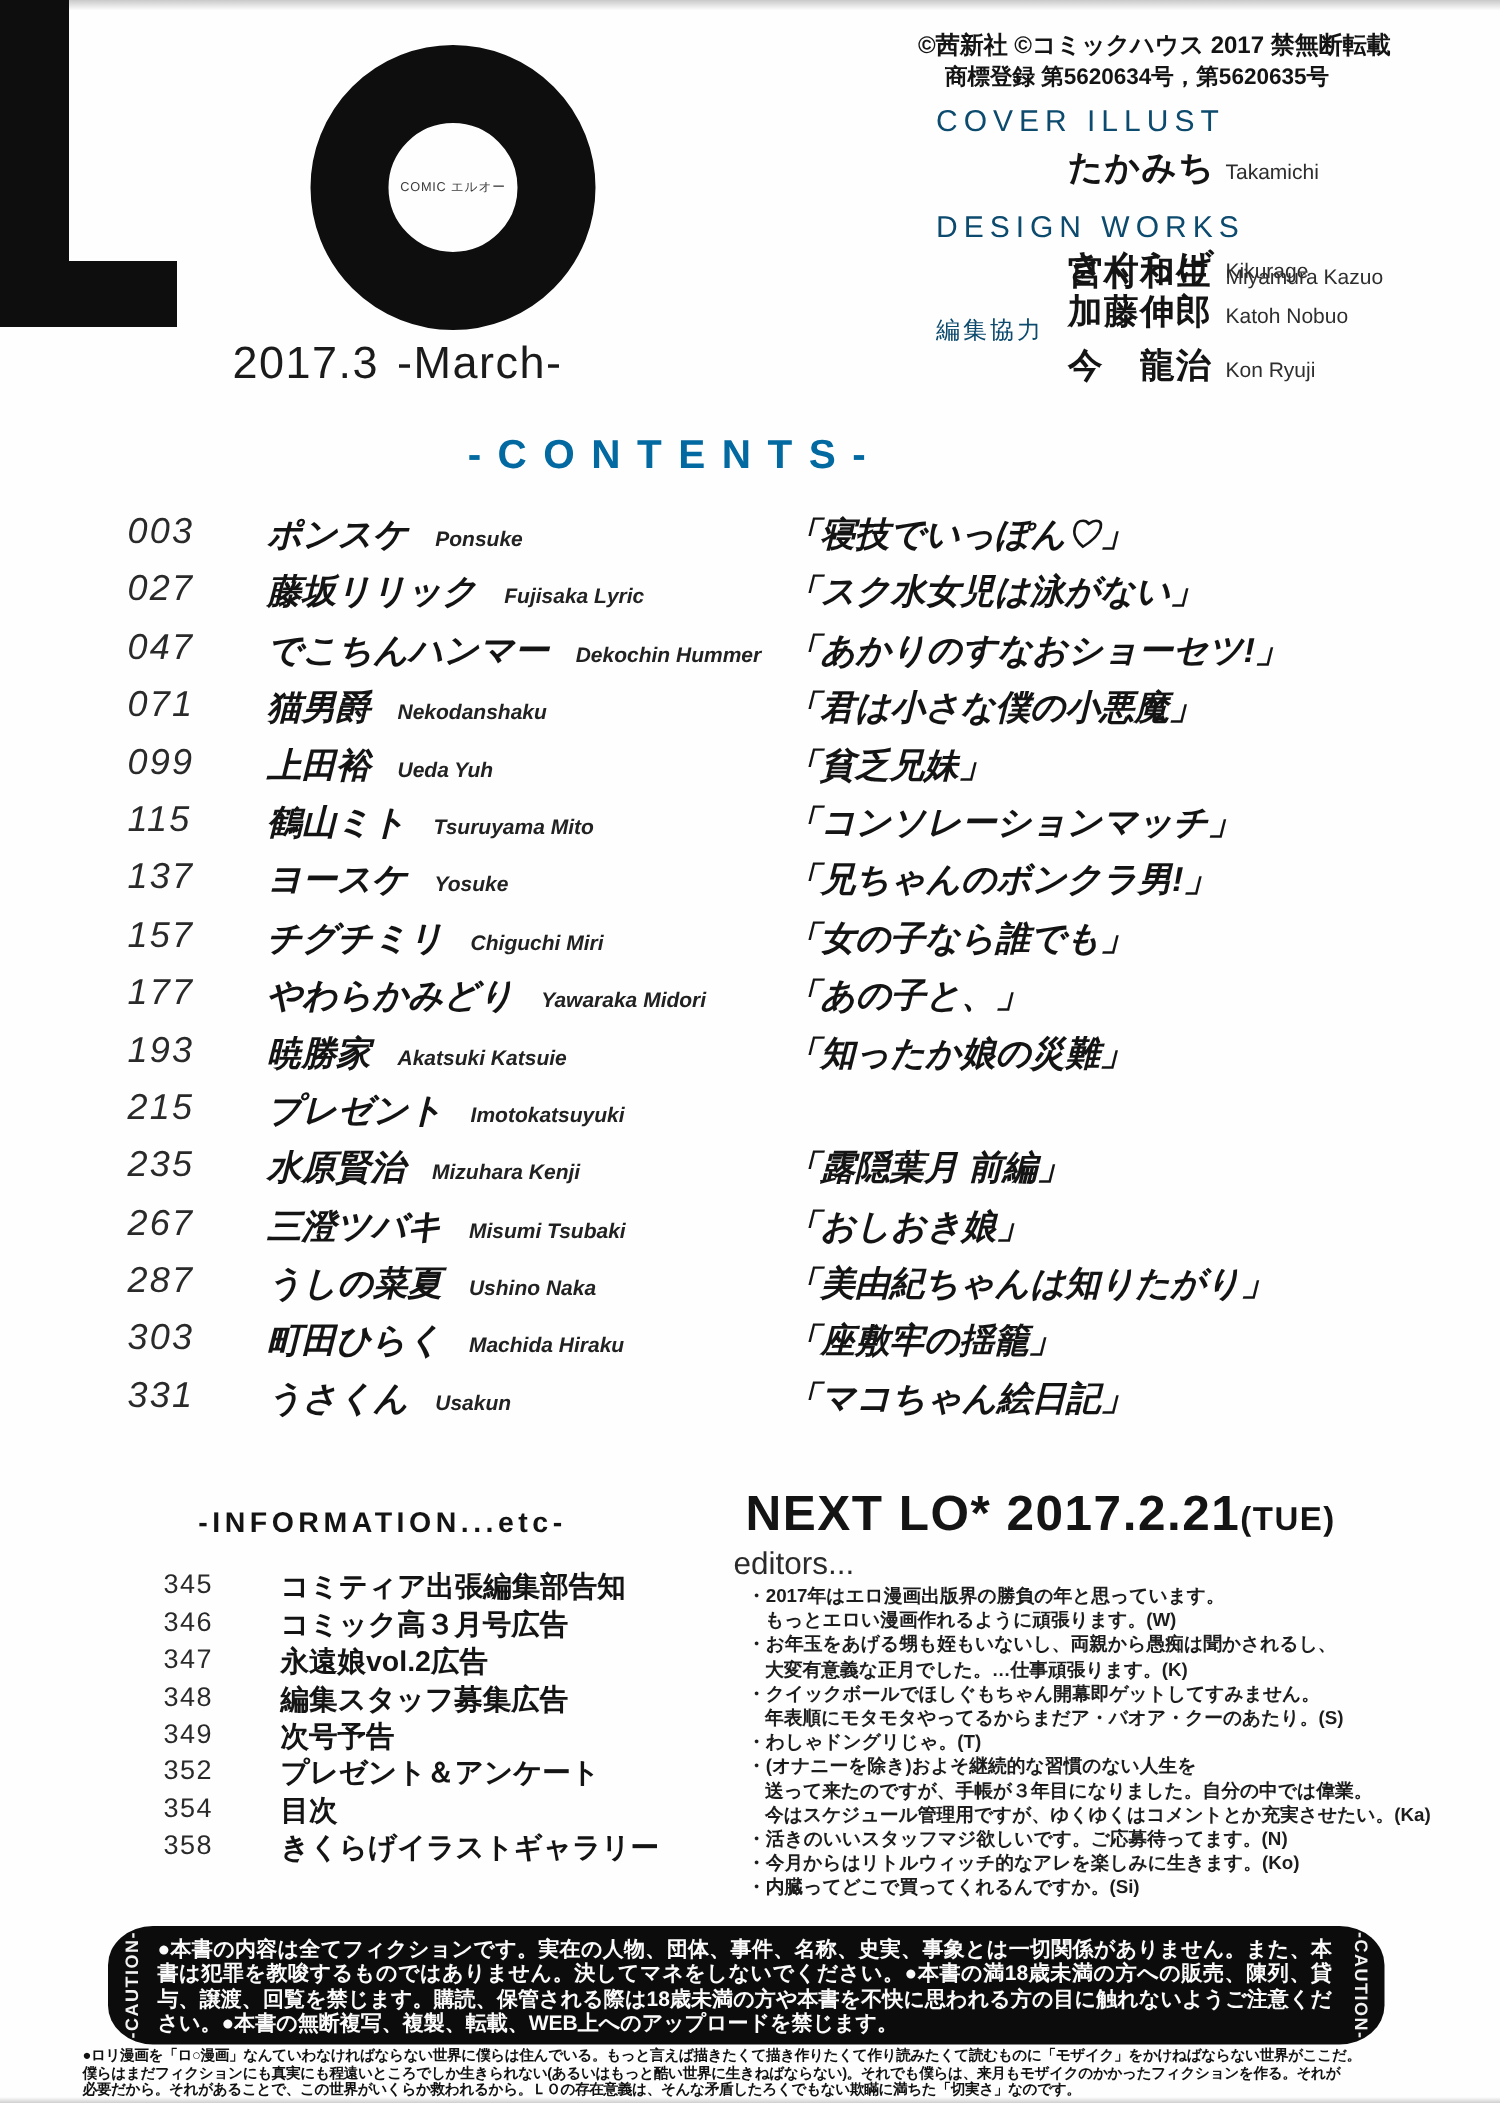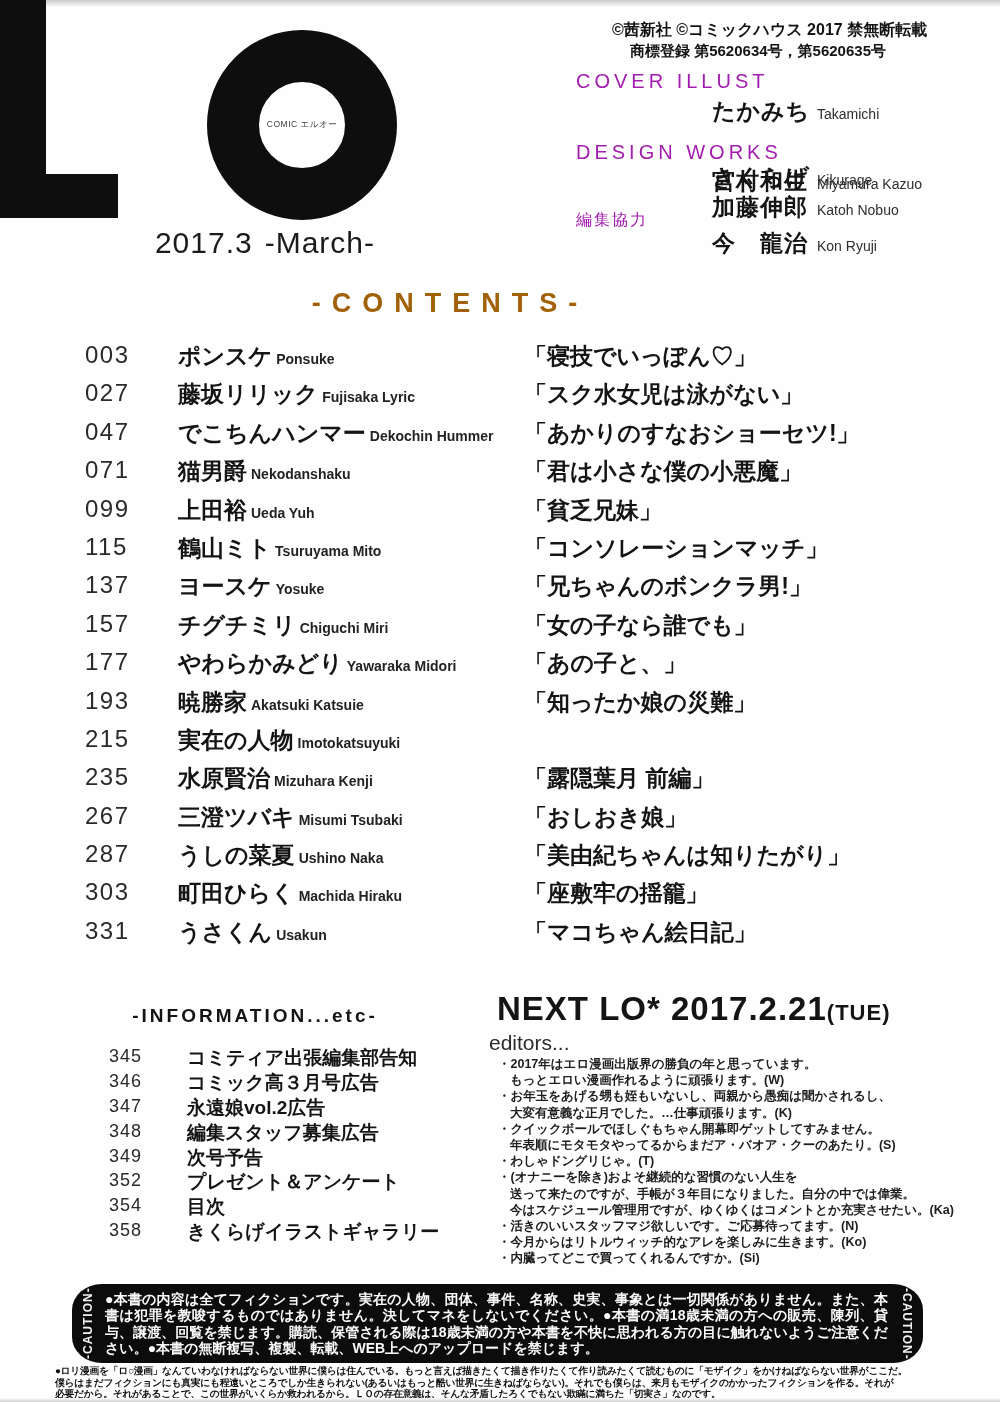--- a/index.html
+++ b/index.html
@@ -15,33 +15,33 @@
   .logo-l-horiz{position:absolute;left:85;top:174px;width:118px;height:44px;background:#0e0e0e;}
   .logo-o{position:absolute;left:207px;top:30px;width:190px;height:190px;border-radius:50%;
     border:52px solid #0e0e0e;box-sizing:border-box;display:flex;align-items:center;justify-content:center;}
   .logo-o-text{font-size:8.5px;letter-spacing:0.5px;color:#3a3a3a;white-space:nowrap;}
   .logo-date{position:absolute;left:120px;top:226px;width:290px;display:flex;justify-content:center;gap:12px;
     font-size:30px;letter-spacing:1px;color:#1b1b1b;}
 
   
   .copyright{position:absolute;left:612px;top:20px;width:292px;text-align:center;font-size:16px;font-weight:700;white-space:nowrap;}
   .trademark{position:absolute;left:612px;top:42px;width:292px;text-align:center;font-size:15px;font-weight:700;white-space:nowrap;}
-  .cred-label{position:absolute;left:576px;font-size:20px;letter-spacing:4px;color:#a21caf;white-space:nowrap;}
+  .cred-label{position:absolute;left:624px;font-size:20px;letter-spacing:4px;color:#0c4a6e;white-space:nowrap;}
   .cred-label.small{font-size:16px;letter-spacing:2px;}
   .cred-row{position:absolute;left:712px;width:300px;display:flex;align-items:baseline;}
   .cred-name{width:105px;font-size:23px;font-weight:700;letter-spacing:1px;white-space:nowrap;}
   .cred-romaji{font-size:14px;color:#2e2e2e;margin-left:0px;white-space:nowrap;}
 
   
   .contents-heading{position:absolute;left:0;top:288px;width:900px;text-align:center;
-    font-size:27px;font-weight:700;letter-spacing:11px;color:#a16207;}
+    font-size:27px;font-weight:700;letter-spacing:11px;color:#0369a1;}
   .contents-list{position:absolute;left:0;top:337px;width:1000px;}
-  .c-row{position:relative;height:38.4px;}
+  .c-row{position:relative;height:38.4px;font-style:italic;}
   .c-num{position:absolute;left:85px;top:4px;font-size:24px;letter-spacing:1.5px;color:#2a2a2a;}
-  .c-author{position:absolute;left:178px;top:4px;display:flex;align-items:baseline;gap:4px;}
+  .c-author{position:absolute;left:178px;top:4px;display:flex;align-items:baseline;gap:18px;}
   .c-kanji{font-size:23px;font-weight:700;white-space:nowrap;}
   .c-romaji{font-size:14px;font-weight:700;color:#222;white-space:nowrap;}
   .c-title{position:absolute;left:524px;top:4px;font-size:23px;font-weight:700;white-space:nowrap;}
 
   
   .info-heading{position:absolute;left:120px;top:1005px;width:270px;text-align:center;
     font-size:19px;font-weight:700;letter-spacing:3px;white-space:nowrap;}
   .info-list{position:absolute;left:0;top:1044px;width:480px;padding-left:24px;}
   .i-row{position:relative;height:24.9px;}
   .i-num{position:absolute;left:85px;top:2px;font-size:18px;letter-spacing:1px;color:#2a2a2a;}
@@ -197,21 +197,21 @@
     <span class="c-num">193</span>
     <span class="c-author">
         <span class="c-kanji">暁勝家</span>
         <span class="c-romaji">Akatsuki Katsuie</span>
       </span>
     <span class="c-title">「知ったか娘の災難」</span>
   </div>
   <div class="c-row">
     <span class="c-num">215</span>
     <span class="c-author">
-        <span class="c-kanji">実在の人物</span>
+        <span class="c-kanji">プレゼント</span>
         <span class="c-romaji">Imotokatsuyuki</span>
       </span>
   </div>
   <div class="c-row">
     <span class="c-num">235</span>
     <span class="c-author">
         <span class="c-kanji">水原賢治</span>
         <span class="c-romaji">Mizuhara Kenji</span>
       </span>
     <span class="c-title">「露隠葉月 前編」</span>

